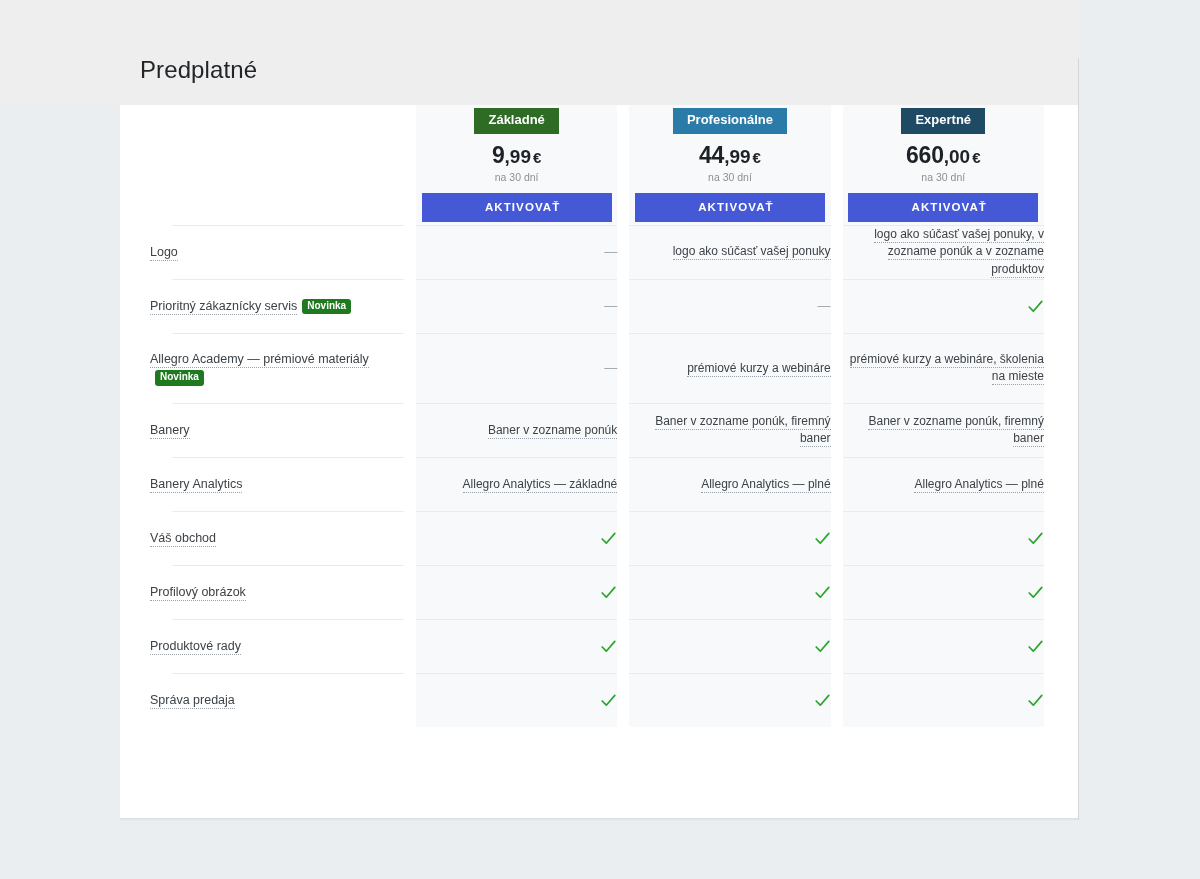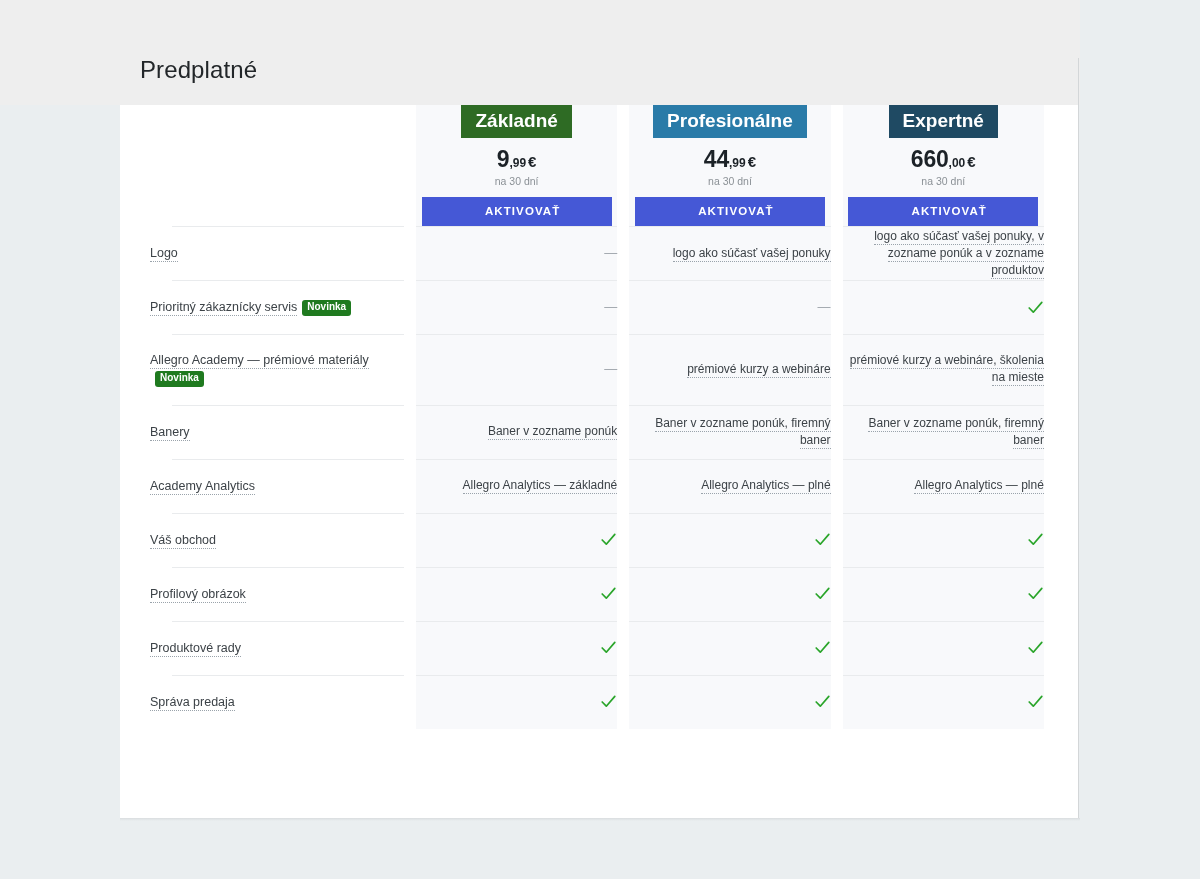--- a/index.html
+++ b/index.html
@@ -94,40 +94,40 @@
     height: 120px;
     box-sizing: border-box;
     border-left: 12px solid #ffffff;
     border-right: 12px solid #ffffff;
   }
   .head-spacer { background: #ffffff; }
 
   .plan-badge {
     display: inline-block;
     padding: 5px 14px 6px 14px;
-    font-size: 19px;
+    font-size: 13px;
     font-weight: 700;
     color: #ffffff;
     line-height: 1.15;
     white-space: nowrap;
   }
 
   .price {
     margin-top: 10px;
     line-height: 1;
     color: #1c2227;
     white-space: nowrap;
   }
   .price .whole {
     font-size: 23px;
     font-weight: 700;
     letter-spacing: -.2px;
   }
   .price .frac {
-    font-size: 12px;
+    font-size: 19px;
     font-weight: 700;
   }
   .price .cur {
     font-size: 15px;
     font-weight: 700;
     margin-left: 2px;
   }
   .period {
     margin-top: 5px;
     font-size: 10.5px;
@@ -282,21 +282,21 @@
               <span class="row-sep-label"></span>
               <span class="inner"><span class="hint">Banery</span></span>
             </td>
             <td class="plan-cell"><span class="row-sep-plan"></span><span class="cell-text hint">Baner v zozname ponúk</span></td>
             <td class="plan-cell"><span class="row-sep-plan"></span><span class="cell-text hint">Baner v zozname ponúk, firemný baner</span></td>
             <td class="plan-cell"><span class="row-sep-plan"></span><span class="cell-text hint">Baner v zozname ponúk, firemný baner</span></td>
           </tr>
           <tr>
             <td class="feat-label">
               <span class="row-sep-label"></span>
-              <span class="inner"><span class="hint">Academy Analytics</span></span>
+              <span class="inner"><span class="hint">Banery Analytics</span></span>
             </td>
             <td class="plan-cell"><span class="row-sep-plan"></span><span class="cell-text hint">Allegro Analytics — základné</span></td>
             <td class="plan-cell"><span class="row-sep-plan"></span><span class="cell-text hint">Allegro Analytics — plné</span></td>
             <td class="plan-cell"><span class="row-sep-plan"></span><span class="cell-text hint">Allegro Analytics — plné</span></td>
           </tr>
           <tr>
             <td class="feat-label">
               <span class="row-sep-label"></span>
               <span class="inner"><span class="hint">Váš obchod</span></span>
             </td>

